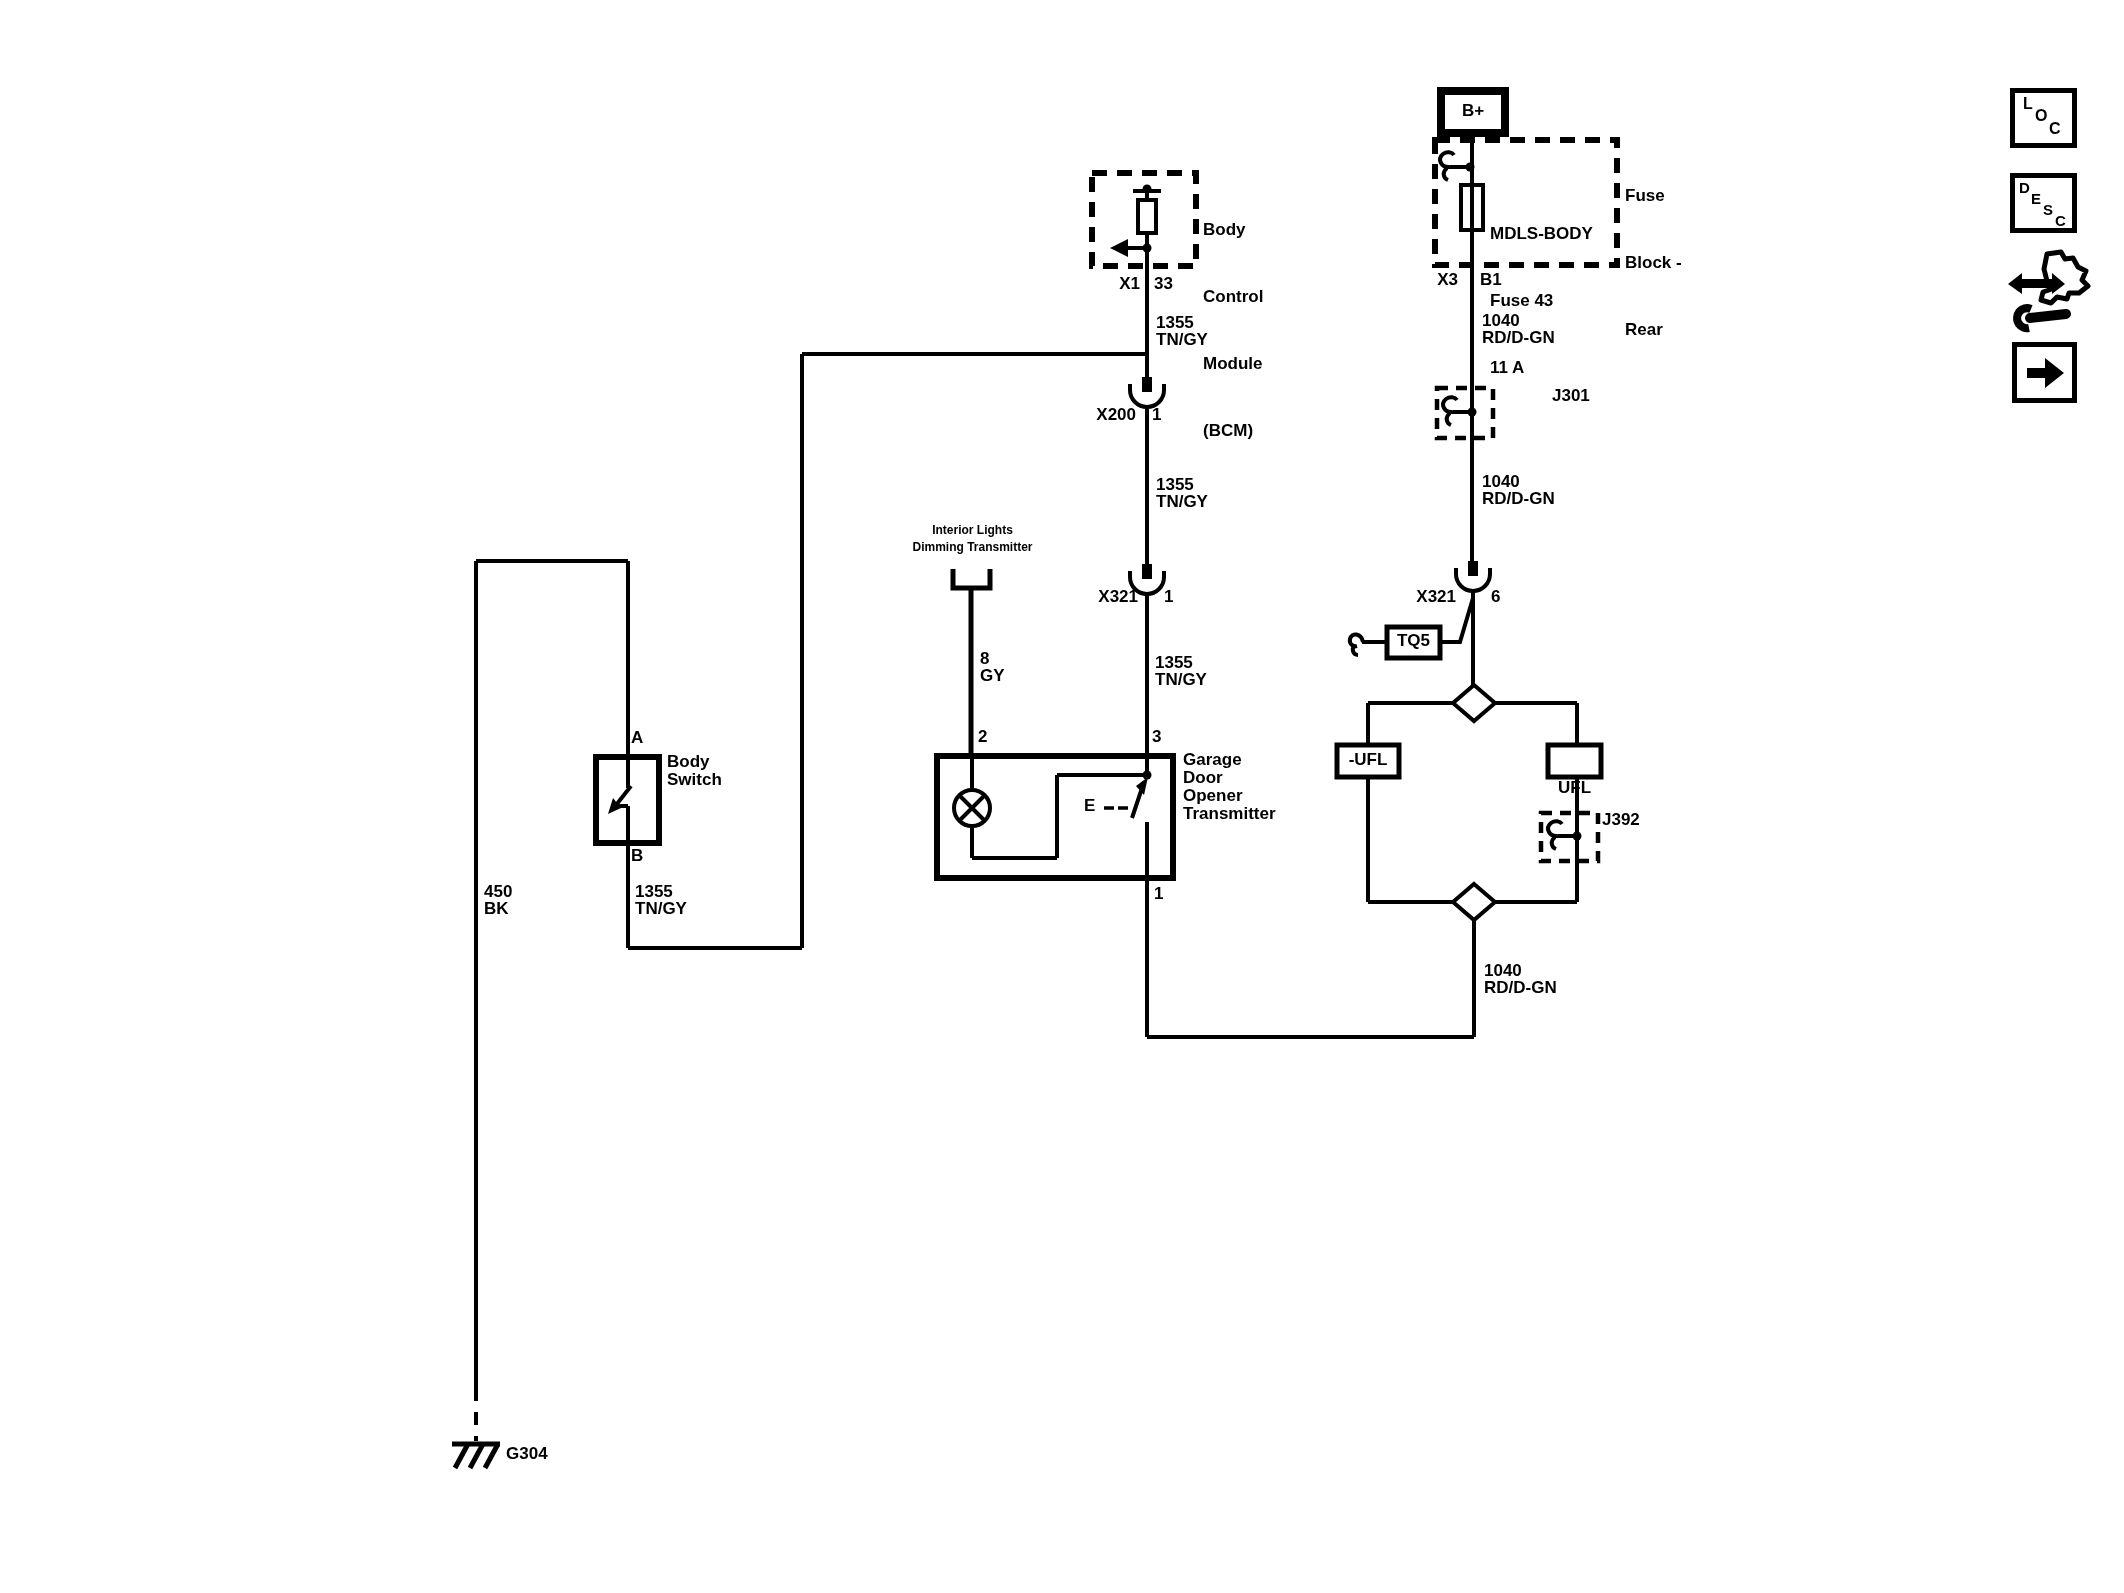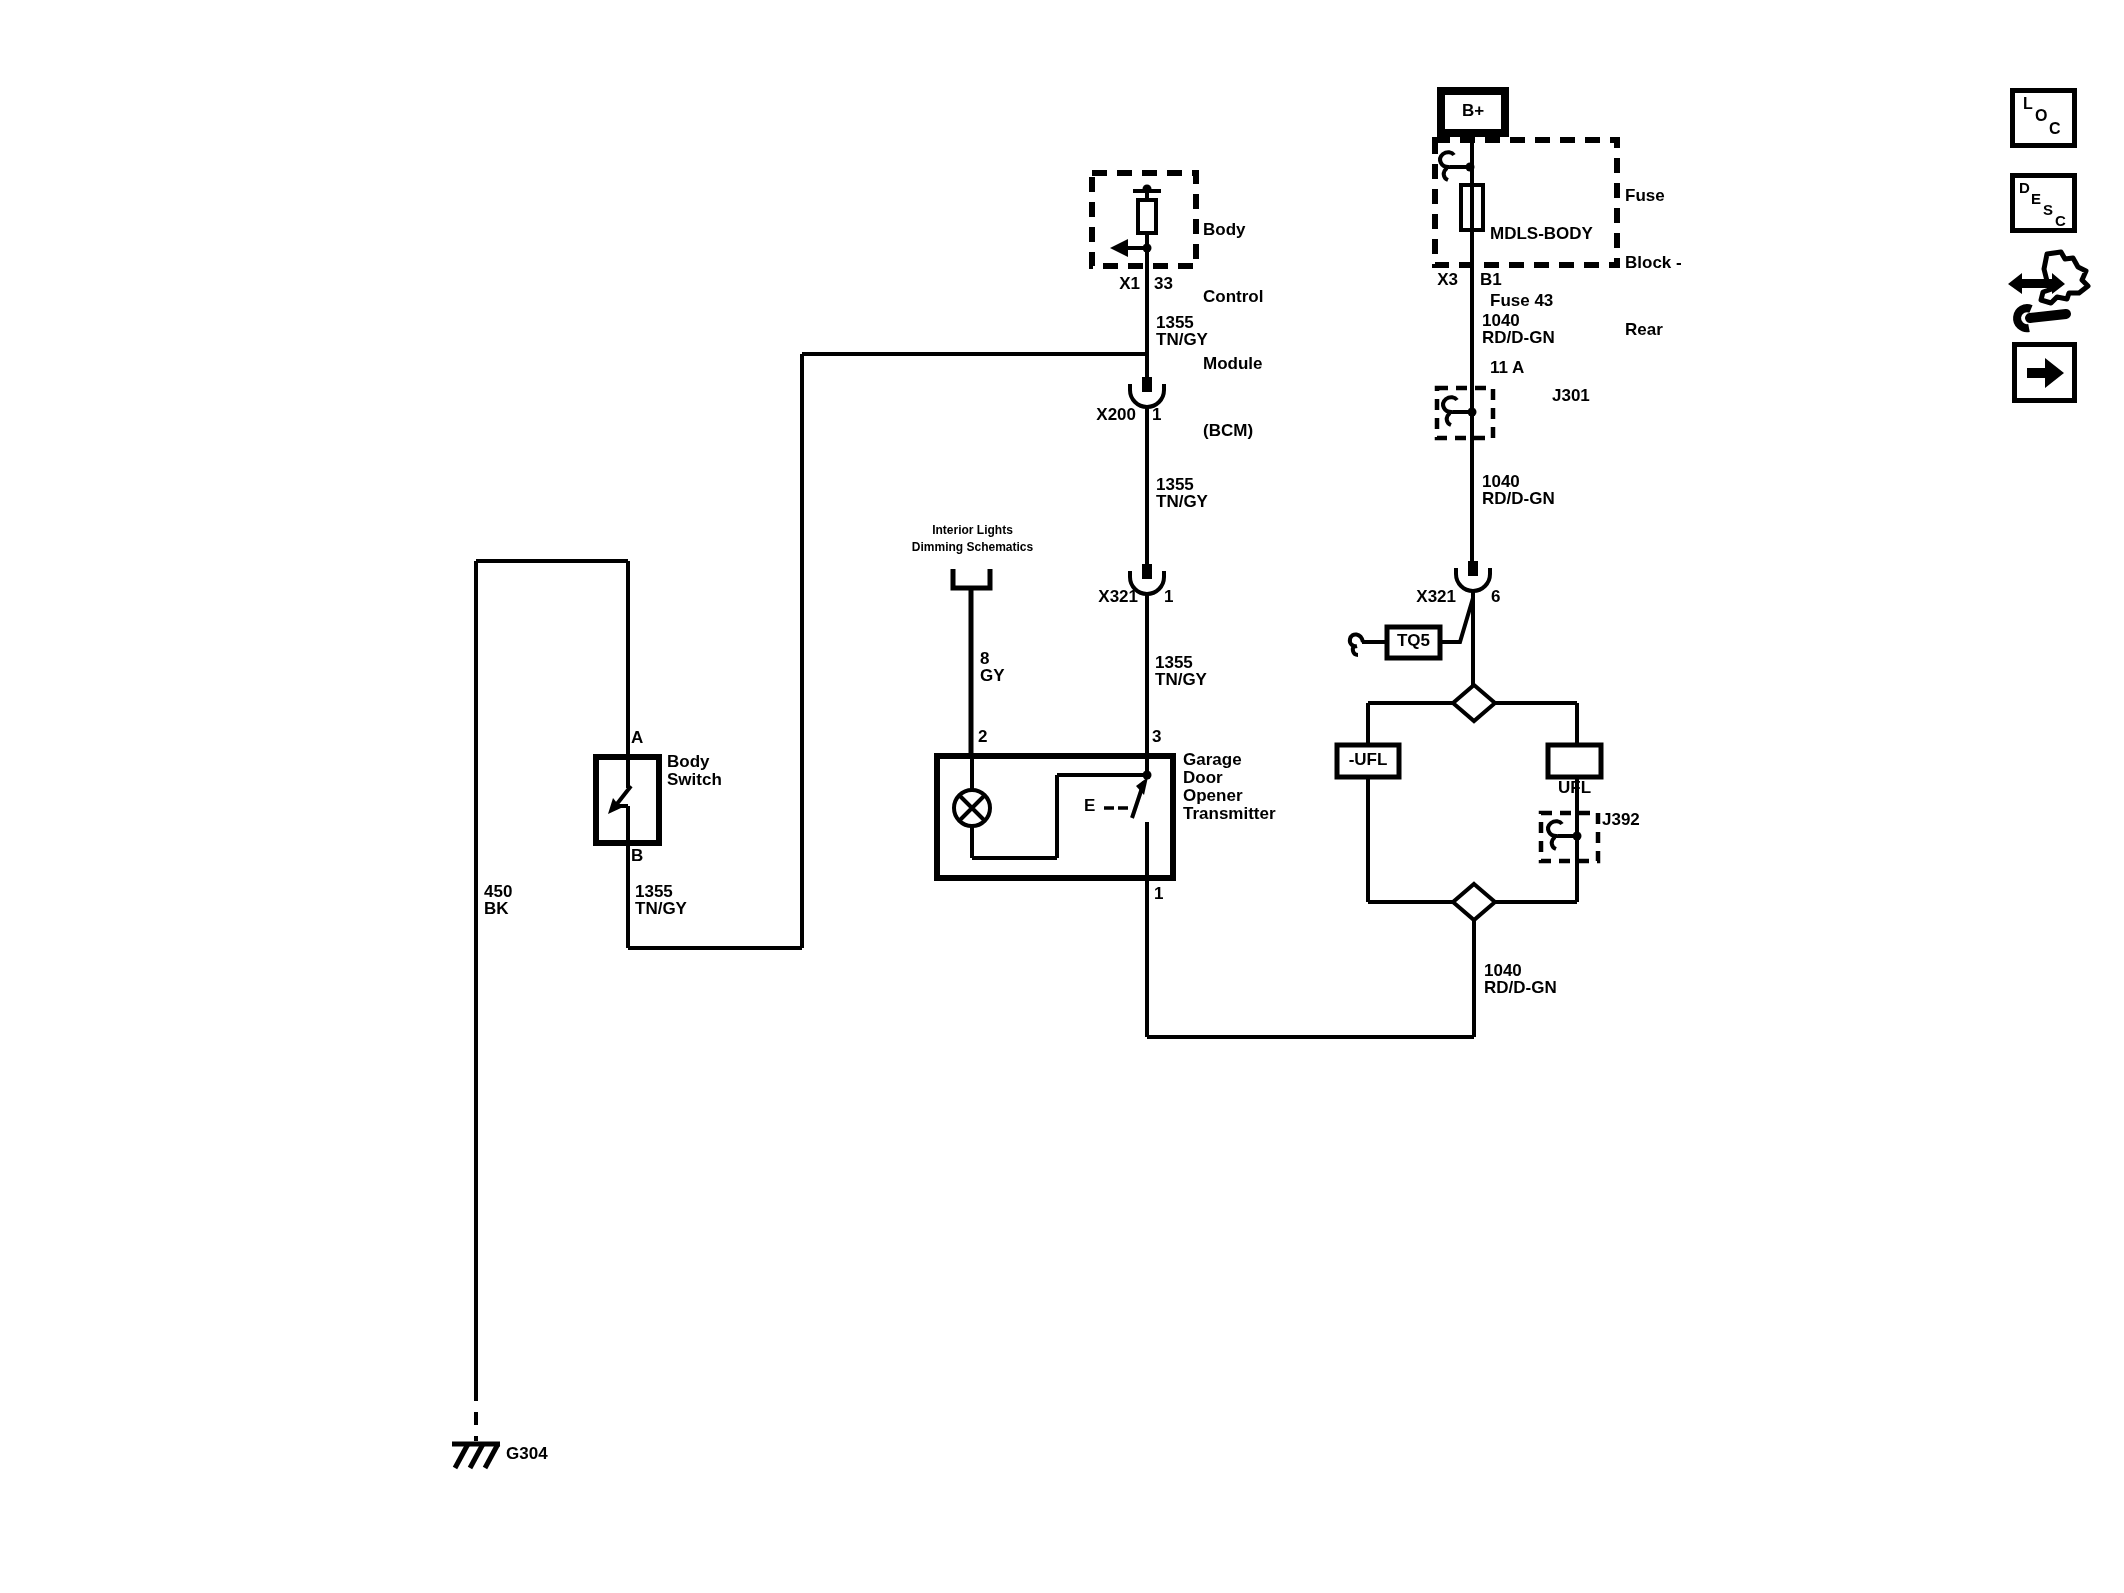--- a/index.html
+++ b/index.html
@@ -183,21 +183,21 @@
   </div>
   <div class="lbl ra" style="left:1038px;top:588px;width:100px;">X321</div>
   <div class="lbl" style="left:1164px;top:588px;">1</div>
   <div class="lbl" style="left:1155px;top:654px;">
     <div>1355</div>
     <div>TN/GY</div>
   </div>
 
   <div class="lbl ctr" style="left:850px;top:522px;width:245px;font-size:12px;">
     <div>Interior Lights</div>
-    <div>Dimming Schematics</div>
+    <div>Dimming Transmitter</div>
   </div>
   <div class="lbl" style="left:980px;top:650px;">
     <div>8</div>
     <div>GY</div>
   </div>
 
   <div class="lbl" style="left:978px;top:728px;">2</div>
   <div class="lbl" style="left:1152px;top:728px;">3</div>
   <div class="lbl lh18" style="left:1183px;top:751px;">
     <div>Garage</div>

